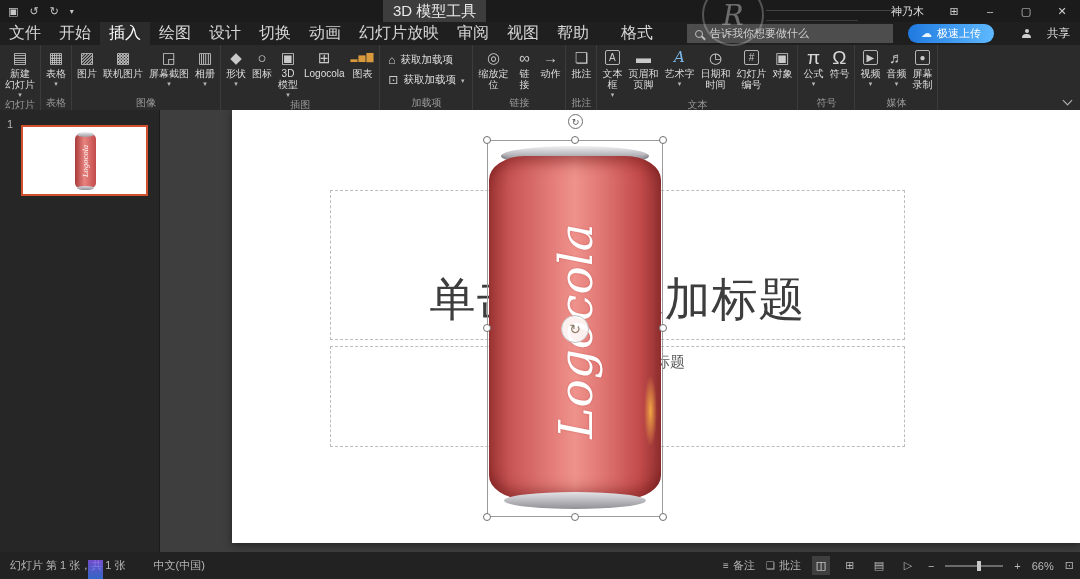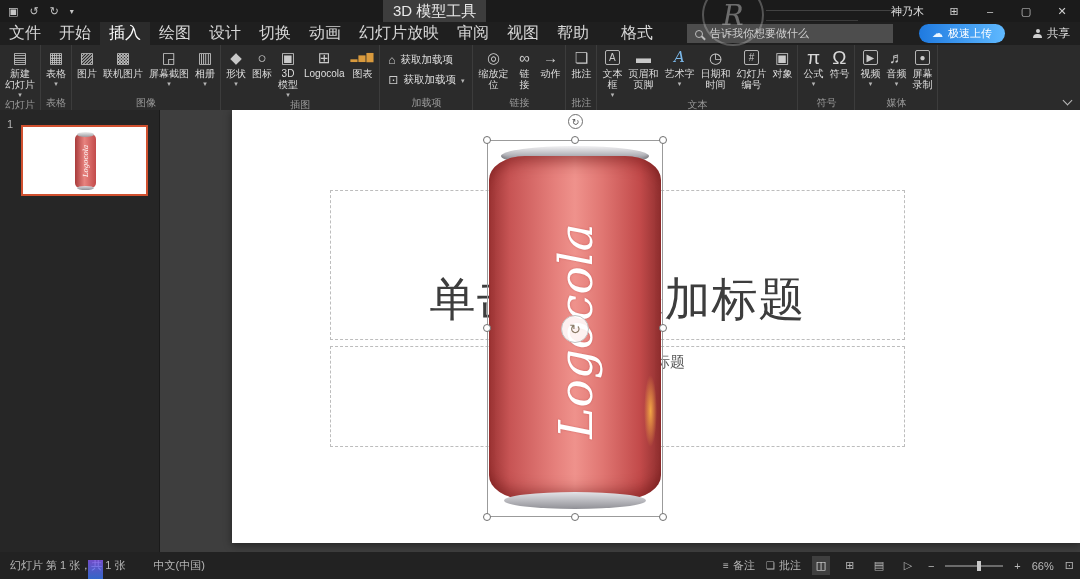--- a/index.html
+++ b/index.html
@@ -23,21 +23,21 @@
   .tabs { display:flex; height:100%; }
   .tab { padding:0 9px; display:flex; align-items:center; font-size:16px; color:#d6d6d6; white-space:nowrap; }
   .tab.selected { background:#2b2b2b; color:#ffffff; }
   .tab.contextual { margin-left:14px; }
   .searchbox { margin-left:25px; width:206px; height:19px; background:#4d4d4d; display:flex; align-items:center; gap:7px; padding:0 8px; color:#cfcfcf; font-size:11px; white-space:nowrap; }
   .lens { width:8px; height:8px; border:1.5px solid #bdbdbd; border-radius:50%; position:relative; flex:0 0 auto; }
   .lens::after { content:""; position:absolute; width:5px; height:1.5px; background:#bdbdbd; transform:rotate(45deg); right:-4px; bottom:-2px; }
   .spacer { flex:1; }
   .upload-pill { display:flex; align-items:center; gap:5px; background:linear-gradient(90deg,#1f7ae0,#5fb9ff); color:#fff; font-size:11px; padding:2px 13px; border-radius:10px; margin-right:28px; white-space:nowrap; }
   .cloud { font-size:11px; color:#eaf5ff; }
-  .share { display:flex; align-items:center; gap:5px; color:#e2e2e2; font-size:11.5px; padding-right:10px; white-space:nowrap; }
+  .share { display:flex; align-items:center; gap:16px; color:#e2e2e2; font-size:11.5px; padding-right:10px; white-space:nowrap; }
   .person-icon { width:9px; height:9px; position:relative; }
   .person-icon::before { content:""; position:absolute; left:2.5px; top:0; width:4px; height:4px; border-radius:50%; background:#cfcfcf; }
   .person-icon::after { content:""; position:absolute; left:0; bottom:0; width:9px; height:4px; border-radius:4px 4px 0 0; background:#cfcfcf; }
   
   .ribbon { position:absolute; left:0; top:45px; right:0; height:65px; background:#2b2b2b; display:flex; overflow:hidden; }
   .rgroup { display:flex; flex-direction:column; border-right:1px solid #3c3c3c; padding:2px 2px 0; flex:0 0 auto; }
   .rbtns { flex:1; display:flex; align-items:stretch; }
   .rbtn { display:flex; flex-direction:column; align-items:center; padding:1px 3px 0; min-width:26px; font-size:10px; line-height:11px; color:#dedede; text-align:center; white-space:nowrap; }
   .ricon { height:19px; display:flex; align-items:center; justify-content:center; font-size:15px; color:#c9c9c9; margin-bottom:1px; }
   .ricon.boxed { border:1px solid #b5b5b5; width:15px; height:15px; font-size:10px; border-radius:2px; margin-top:2px; margin-bottom:3px; }

